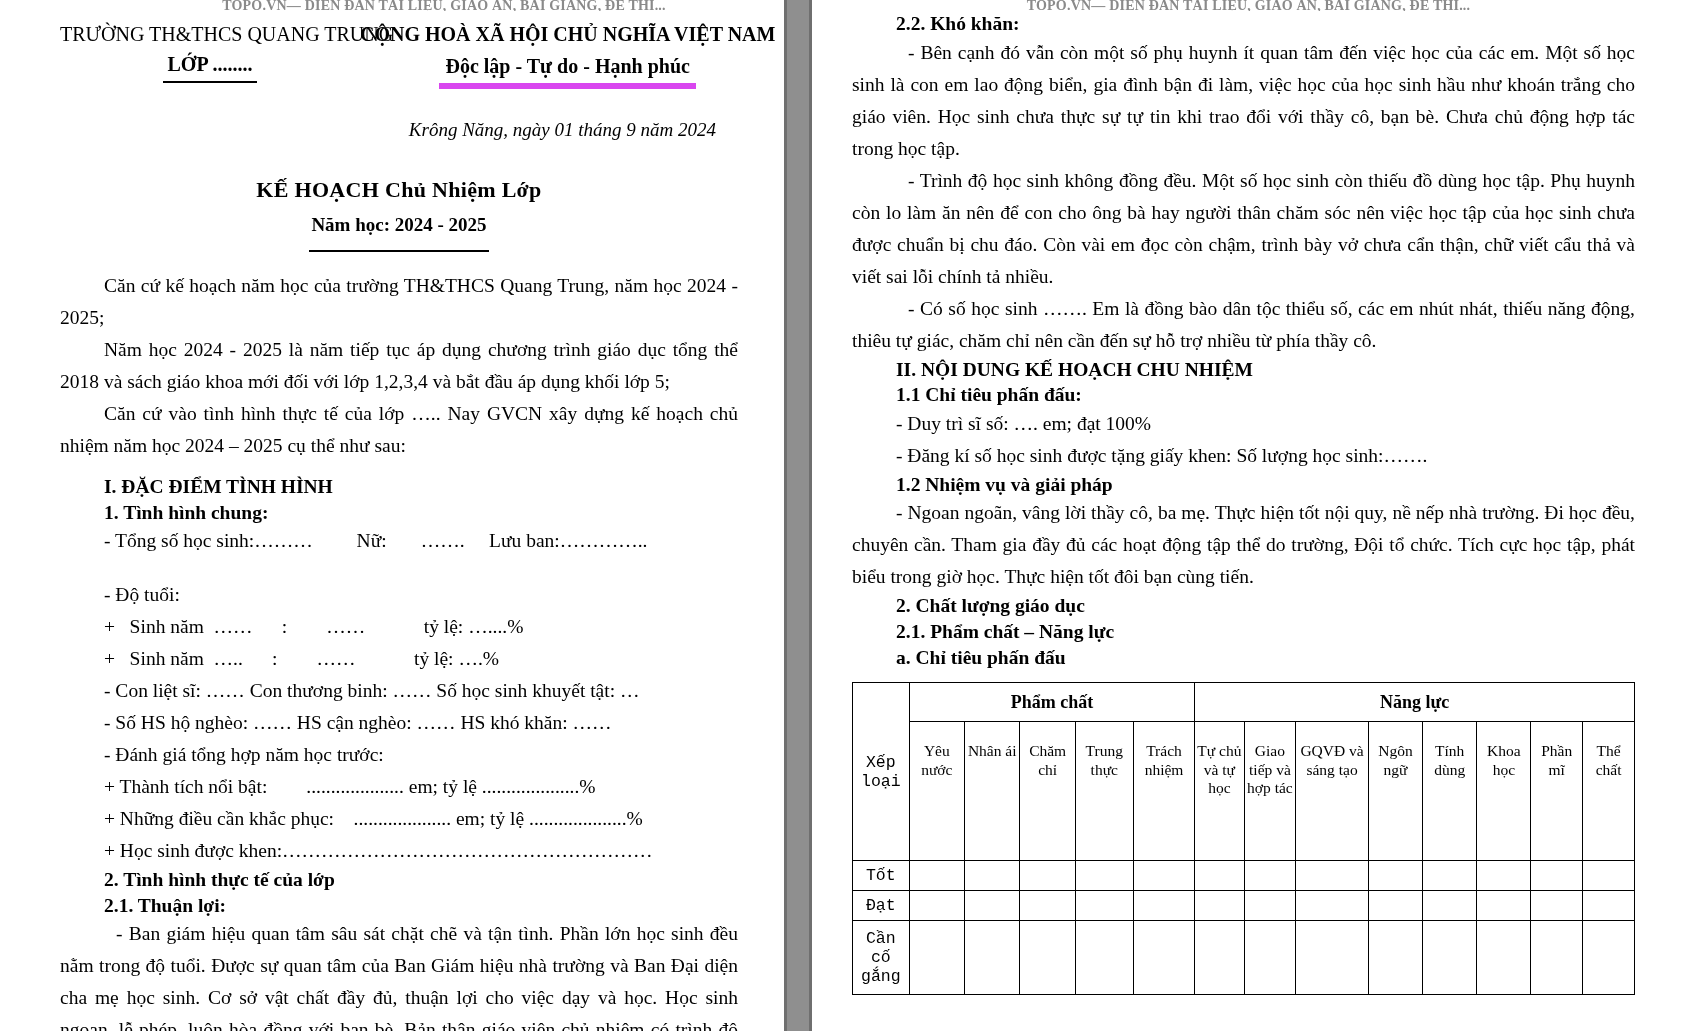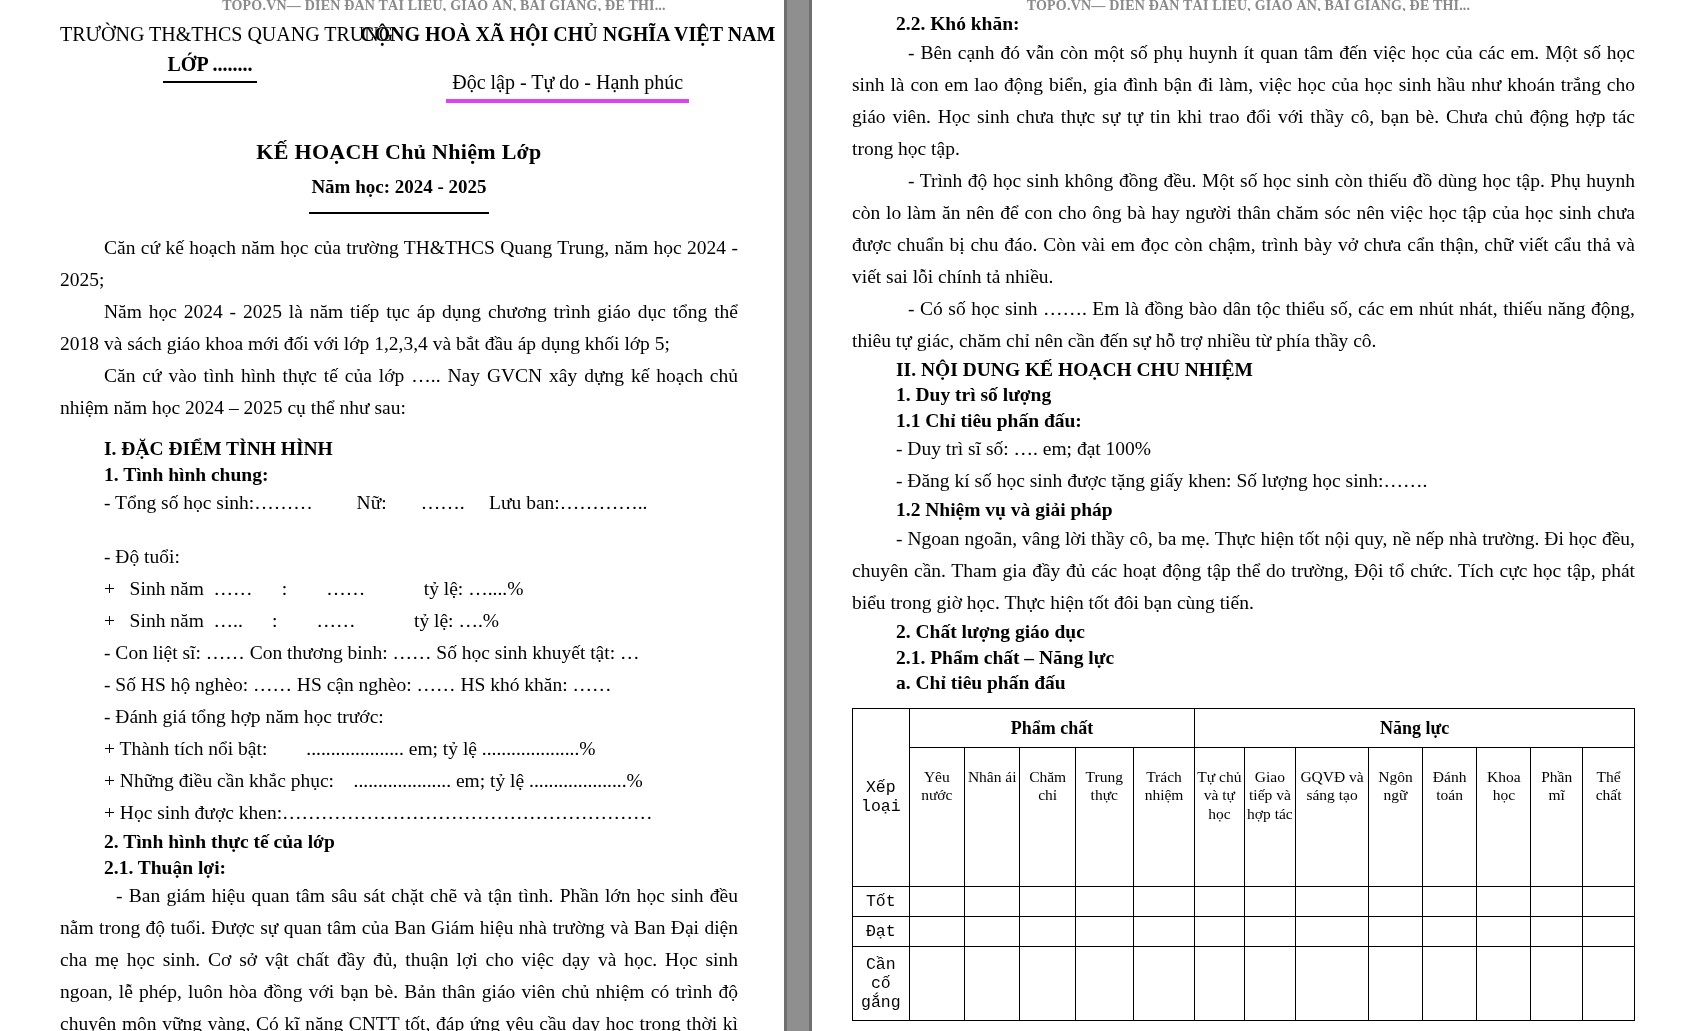--- a/index.html
+++ b/index.html
@@ -80,24 +80,24 @@
   .school { white-space: nowrap; }
   .lop {
     display: inline-block;
     font-weight: bold;
     padding: 0 4px 2px 4px;
     border-bottom: 2px solid #000;
   }
   .quochieu { font-weight: bold; white-space: nowrap; }
   .doclap {
     display: inline-block;
-    font-weight: normal;
+    font-weight: bold;
     padding: 0 6px 2px 6px;
-    border-bottom: 4px solid #d946ef;
-    margin-top: 18px;
+    border-bottom: 6px solid #d946ef;
+    margin-top: 2px;
   }
   .place-date {
     text-align: right;
     font-style: italic;
     font-size: 19px;
     margin-top: 30px;
     padding-right: 22px;
   }
   .title-main {
     text-align: center;
@@ -187,20 +187,21 @@
       <div class="hdr-col-left">
         <div class="school">TRƯỜNG TH&amp;THCS QUANG TRUNG</div>
         <div><span class="lop">LỚP ........</span></div>
       </div>
       <div class="hdr-col-right">
         <div class="quochieu">CỘNG HOÀ XÃ HỘI CHỦ NGHĨA VIỆT NAM</div>
         <div><span class="doclap">Độc lập - Tự do - Hạnh phúc</span></div>
       </div>
     </div>
 
+    <div class="place-date">Krông Năng, ngày 01 tháng 9  năm 2024</div>
 
     <div class="title-main">KẾ HOẠCH Chủ Nhiệm Lớp</div>
     <div class="title-sub">Năm học: 2024 - 2025</div>
     <div class="rule"></div>
 
     <div style="height:18px"></div>
 
     <p class="p ind">Căn cứ kế hoạch năm học của trường TH&amp;THCS Quang Trung, năm học 2024 - 2025;</p>
     <p class="p ind">Năm học 2024 - 2025 là năm tiếp tục áp dụng chương trình giáo dục tổng thể 2018 và sách giáo khoa mới đối với lớp 1,2,3,4 và bắt đầu áp dụng khối lớp 5;</p>
     <p class="p ind">Căn cứ vào tình hình thực tế của lớp ….. Nay GVCN xây dựng kế hoạch chủ nhiệm năm học 2024 – 2025 cụ thể như sau:</p>
@@ -237,21 +238,20 @@
 
     <div class="watermark wm-right">TOPO.VN— DIỄN ĐÀN TÀI LIỆU, GIÁO ÁN, BÀI GIẢNG, ĐỀ THI...</div>
 
     <p class="hsec">2.2. Khó khăn:</p>
 
     <p class="p ind2">- Bên cạnh đó vẫn còn một số  phụ huynh ít quan tâm đến việc học của các em. Một số học sinh là con em lao động biển, gia đình bận đi làm, việc học của học sinh hầu như khoán trắng cho giáo viên. Học sinh chưa thực sự tự tin khi trao đổi với thầy cô, bạn bè. Chưa chủ động hợp tác trong học tập.</p>
     <p class="p ind2">- Trình độ học sinh không đồng đều. Một số học sinh còn thiếu đồ dùng học tập. Phụ huynh còn lo làm ăn nên để con cho ông bà hay người thân chăm sóc nên việc học tập của học sinh chưa được chuẩn bị chu đáo. Còn vài em đọc còn chậm, trình bày vở chưa cẩn thận, chữ viết cẩu thả và viết sai lỗi chính tả nhiều.</p>
     <p class="p ind2">- Có số học sinh ……. Em là đồng bào dân tộc thiểu số, các em nhút nhát, thiếu năng động, thiêu tự giác, chăm chỉ nên cần đến sự hỗ trợ nhiều từ phía thầy cô.</p>
 
     <p class="hsec">II. NỘI DUNG KẾ HOẠCH CHU NHIỆM</p>
-    <p class="hsec">1. Duy trì số lượng</p>
     <p class="hsec">1.1 Chỉ tiêu phấn đấu:</p>
     <p class="p ind">- Duy trì sĩ số:  …. em; đạt 100%</p>
     <p class="p ind nowrap">- Đăng kí số học sinh được tặng giấy khen: Số lượng học sinh:…….</p>
     <p class="hsec">1.2 Nhiệm vụ và giải pháp</p>
     <p class="p ind">- Ngoan ngoãn, vâng lời thầy cô, ba mẹ. Thực hiện tốt nội quy, nề nếp nhà trường. Đi học đều, chuyên cần. Tham gia đầy đủ các hoạt động tập thể do trường, Đội tổ chức. Tích cực học tập, phát biểu trong giờ học. Thực hiện tốt đôi bạn cùng tiến.</p>
     <p class="hsec">2. Chất lượng giáo dục</p>
     <p class="hsec">2.1. Phẩm chất – Năng lực</p>
     <p class="hsec">a. Chỉ tiêu phấn đấu</p>
 
     <table class="grade">
@@ -280,21 +280,21 @@
         <tr>
           <td class="sub">Yêu nước</td>
           <td class="sub">Nhân ái</td>
           <td class="sub">Chăm chỉ</td>
           <td class="sub">Trung thực</td>
           <td class="sub">Trách nhiệm</td>
           <td class="sub">Tự chủ và tự học</td>
           <td class="sub">Giao tiếp và hợp tác</td>
           <td class="sub">GQVĐ và sáng tạo</td>
           <td class="sub">Ngôn ngữ</td>
-          <td class="sub">Đánh toán</td>
+          <td class="sub">Tính dùng</td>
           <td class="sub">Khoa học</td>
           <td class="sub">Phần mĩ</td>
           <td class="sub">Thể chất</td>
         </tr>
         <tr class="r-tot">
           <td class="rowlab">Tốt</td>
           <td></td>
             <td></td>
             <td></td>
             <td></td>

